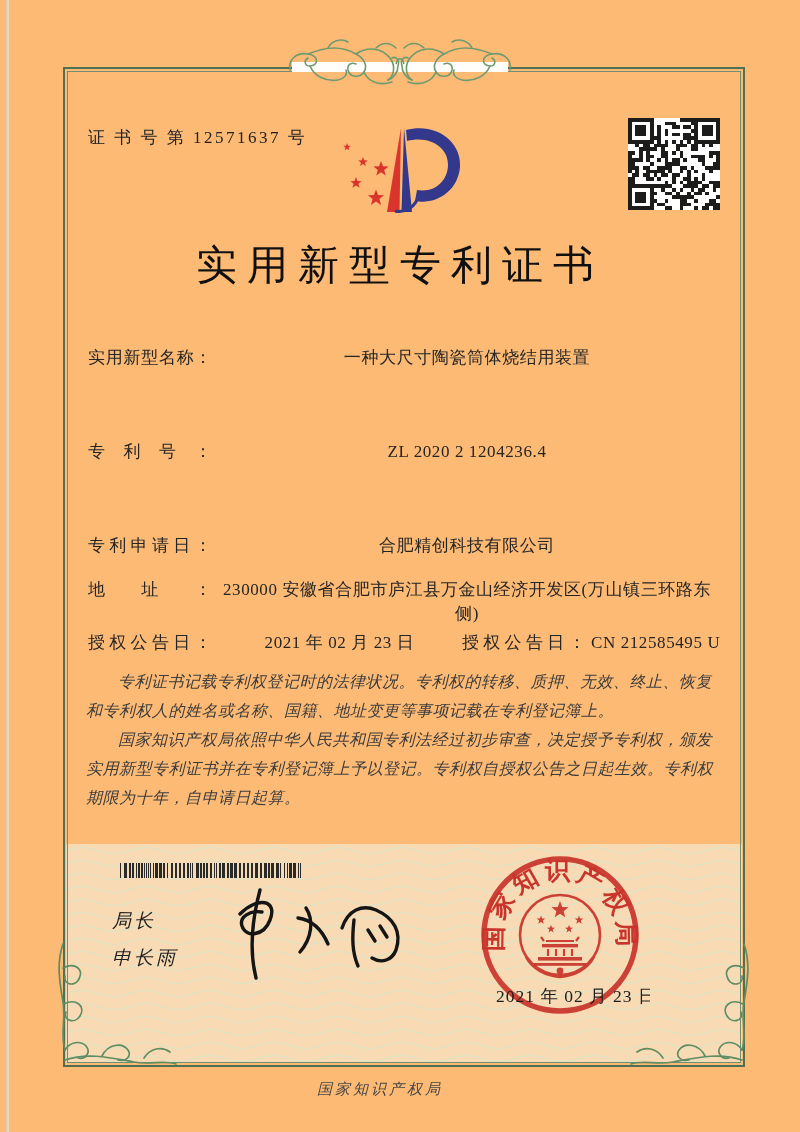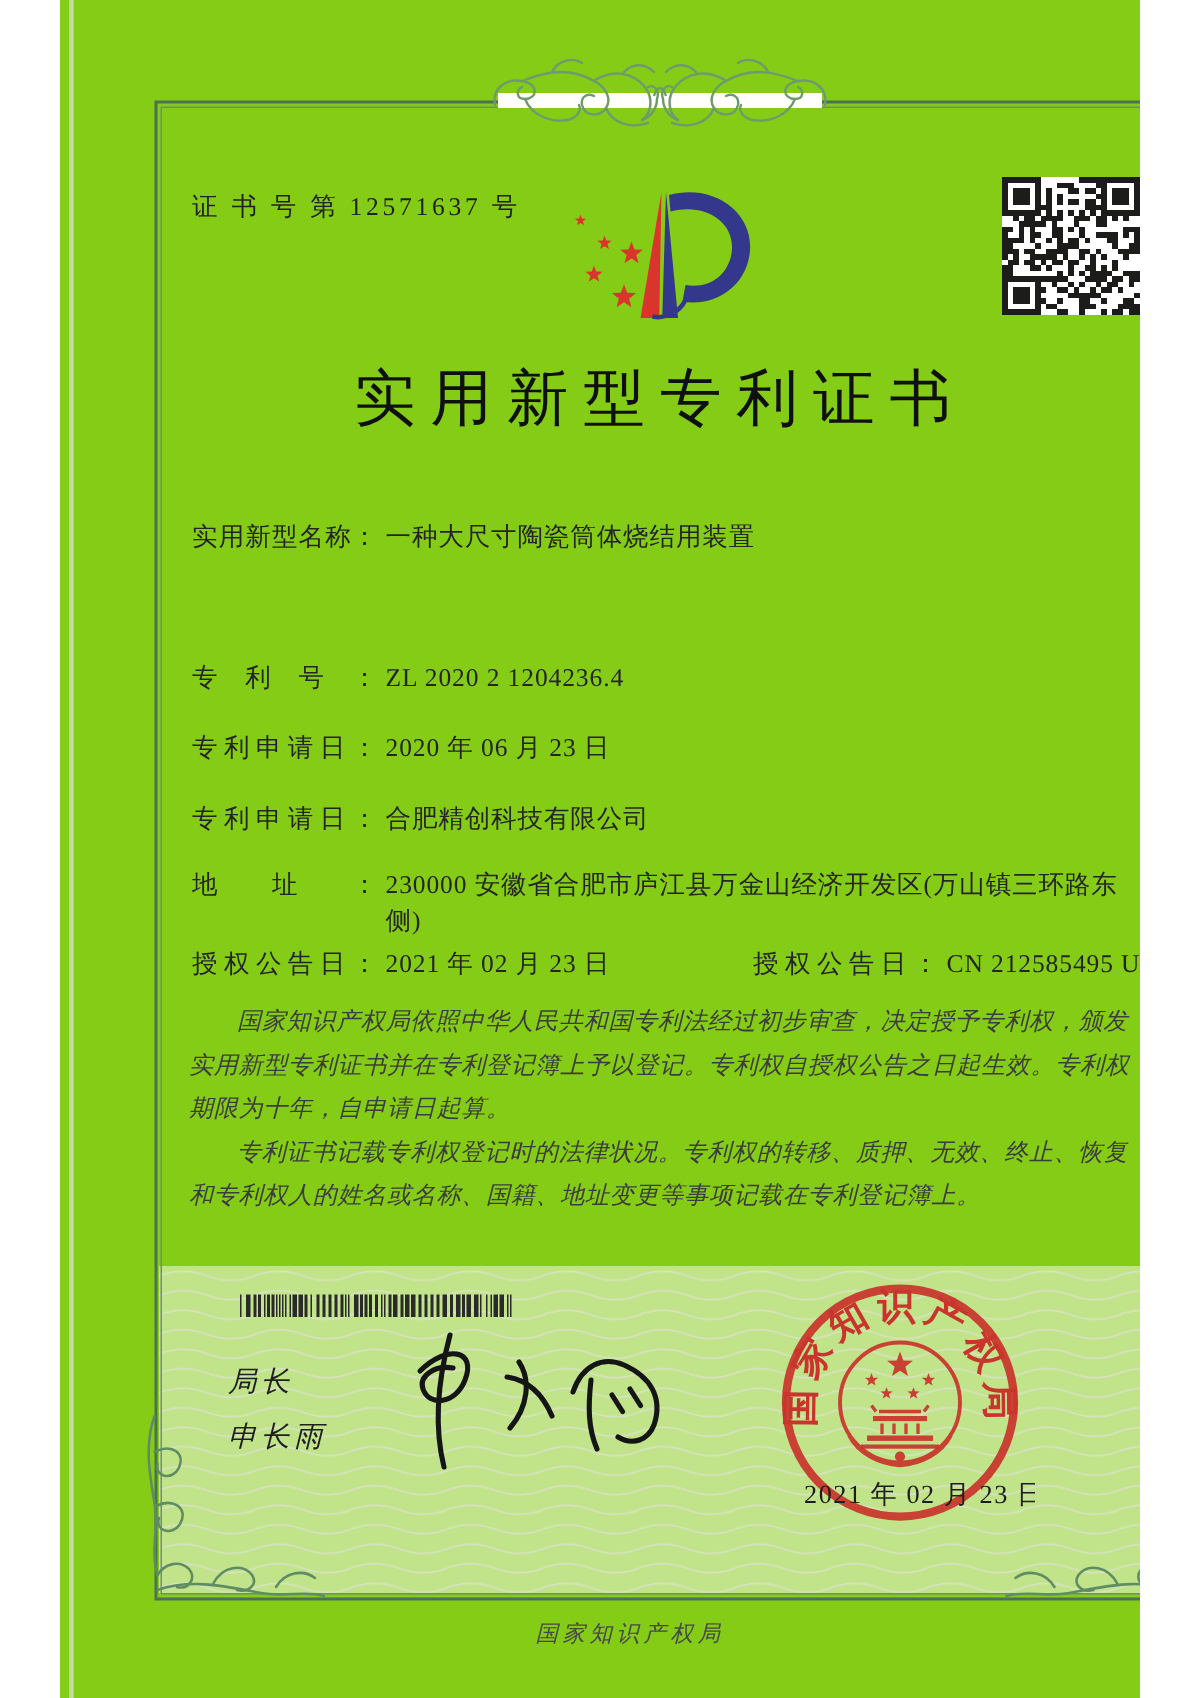--- a/index.html
+++ b/index.html
@@ -1,38 +1,38 @@
 <!DOCTYPE html>
 <html><head>
 <meta charset="utf-8">
 <style>
   html,body{margin:0;padding:0;background:#ffffff;}
   .page{
-    position:relative;width:720px;height:1132px;margin:0 auto;
-    background:#84cc16;overflow:hidden;
+    position:relative;width:800px;height:1132px;margin:0 auto;
+    background:#fdba74;overflow:hidden;
     font-family:"Liberation Serif","DejaVu Serif",serif;color:#2b2b2b;
   }
   .page::before{ 
     content:"";position:absolute;left:6px;top:0;width:3px;height:100%;
     background:linear-gradient(90deg,#cfd6c8,#e9ece4);opacity:.7;
   }
   
   .frame{position:absolute;left:63px;top:67px;width:678px;height:996px;
          border:2px solid #4f7054;}
   .frame-inner{position:absolute;inset:2px;border:1px solid #6f8f74;}
   
   .deco{position:absolute;pointer-events:none;}
   
   .cert-no{position:absolute;left:88px;top:126px;font-size:17px;letter-spacing:2.5px;color:#222;}
   .title{position:absolute;left:0;top:238px;width:800px;text-align:center;
          font-size:41px;font-weight:400;letter-spacing:10px;color:#101010;}
   .frow{position:absolute;left:88px;width:640px;font-size:17px;color:#252525;}
   .flabel{display:inline-block;width:124px;text-align:justify;text-align-last:justify;
           vertical-align:top;letter-spacing:.5px;}
-  .fvalue{display:inline-block;vertical-align:top;margin-left:5px;letter-spacing:.6px;line-height:24px;}
+  .fvalue{display:inline-block;vertical-align:top;margin-left:5px;letter-spacing:.6px;line-height:24px;text-align:center;}
   .fvalue.wide{width:500px;}
   .fvalue.mid{width:245px;margin-left:5px;}
   .body-text{position:absolute;left:86px;top:667px;width:628px;
              font-size:16px;line-height:29px;color:#3c3c3c;}
   .kai{font-style:italic;}
   .body-text p{margin:0;text-indent:2em;letter-spacing:.5px;}
   .sig-title{position:absolute;left:112px;top:908px;font-size:19px;letter-spacing:3px;color:#1f1f1f;}
   .sig-name{position:absolute;left:112px;top:945px;font-size:19px;letter-spacing:3px;color:#1f1f1f;}
   .page-num{position:absolute;left:0;top:1032px;width:800px;text-align:center;
             font-size:14px;letter-spacing:1.5px;color:#333;}
@@ -351,36 +351,33 @@
     </svg>
 
   <div class="title">实用新型专利证书</div>
 
   <div class="frow" style="top:346px">
     <span class="flabel">实用新型名称：</span><span class="fvalue wide">一种大尺寸陶瓷筒体烧结用装置</span>
   </div>
   <div class="frow" style="top:440px">
     <span class="flabel">专利号：</span><span class="fvalue wide">ZL 2020 2 1204236.4</span>
   </div>
-  <div class="frow" style="top:487px">
-    <span class="flabel">专利申请日：</span><span class="fvalue wide">2020 年 06 月 23 日</span>
-  </div>
   <div class="frow" style="top:534px">
     <span class="flabel">专利申请日：</span><span class="fvalue wide">合肥精创科技有限公司</span>
   </div>
   <div class="frow" style="top:578px">
     <span class="flabel">地址：</span><span class="fvalue wide">230000 安徽省合肥市庐江县万金山经济开发区(万山镇三环路东侧)</span>
   </div>
   <div class="frow" style="top:631px">
     <span class="flabel">授权公告日：</span><span class="fvalue mid">2021 年 02 月 23 日</span><span class="flabel">授权公告日：</span><span class="fvalue">CN 212585495 U</span>
   </div>
 
   <div class="body-text kai">
+    <p>专利证书记载专利权登记时的法律状况。专利权的转移、质押、无效、终止、恢复和专利权人的姓名或名称、国籍、地址变更等事项记载在专利登记簿上。</p>
     <p>国家知识产权局依照中华人民共和国专利法经过初步审查，决定授予专利权，颁发实用新型专利证书并在专利登记簿上予以登记。专利权自授权公告之日起生效。专利权期限为十年，自申请日起算。</p>
-    <p>专利证书记载专利权登记时的法律状况。专利权的转移、质押、无效、终止、恢复和专利权人的姓名或名称、国籍、地址变更等事项记载在专利登记簿上。</p>
   </div>
 
   <div class="barcode" id="barcode">
       <i style="width:1px;margin-right:3px"></i>
       <i style="width:3px;margin-right:2px"></i>
       <i style="width:2px;margin-right:1px"></i>
       <i style="width:2px;margin-right:2px"></i>
       <i style="width:1px;margin-right:1px"></i>
       <i style="width:2px;margin-right:1px"></i>
       <i style="width:2px;margin-right:1px"></i>

